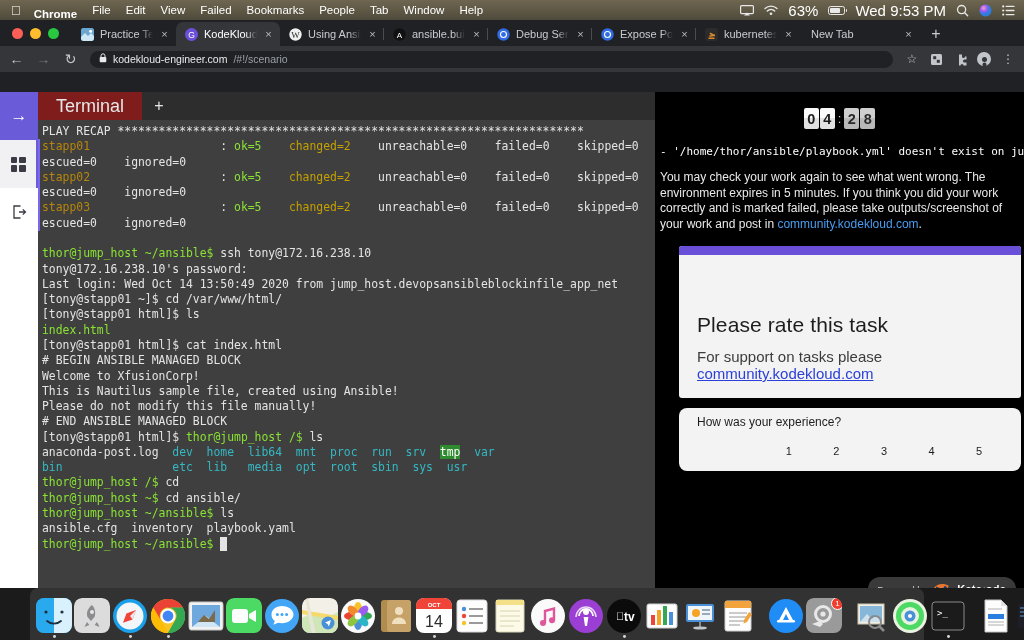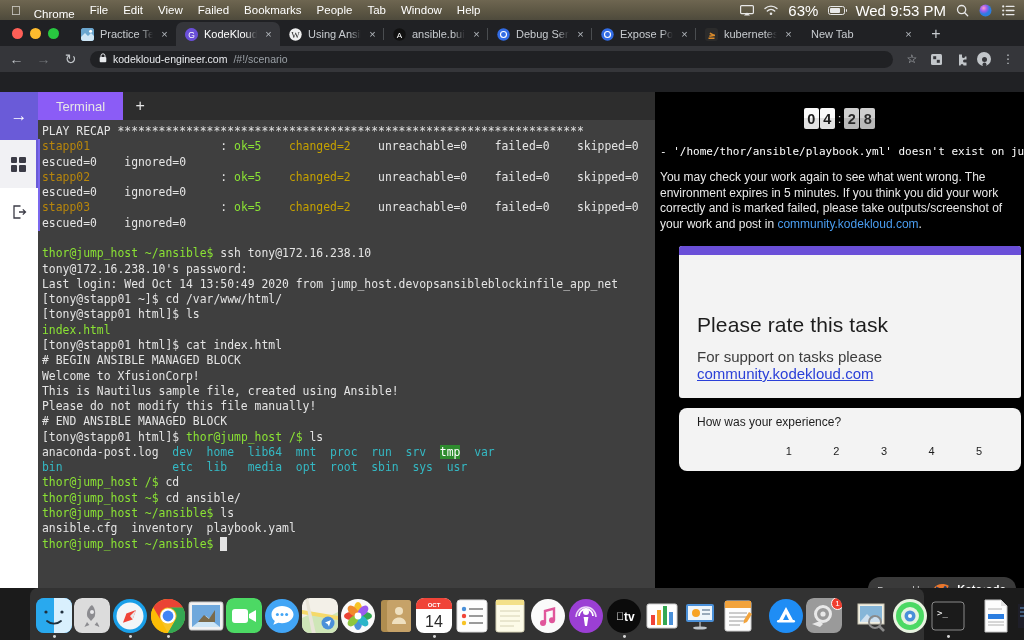--- a/index.html
+++ b/index.html
@@ -5,21 +5,21 @@
   * { margin:0; padding:0; box-sizing:border-box; }
   html,body { width:1024px; height:640px; overflow:hidden; background:#000; }
   body { font-family:"Liberation Sans", sans-serif; -webkit-font-smoothing:antialiased; }
 
   
   .menubar{position:absolute;top:0;left:0;width:1024px;height:20px;
     background:linear-gradient(180deg,#6e6651 0%,#5d5744 55%,#4e4a3c 100%);
     display:flex;align-items:center;color:#fff;font-size:11.5px;z-index:60;}
   .menubar .apple{margin:0 13px 0 11px;font-size:13px;line-height:1;}
   .menubar .mi{margin-right:15px;white-space:nowrap;}
-  .menubar .mi.bold{font-weight:normal;margin-top:8px;}
+  .menubar .mi.bold{font-weight:bold;margin-top:8px;}
   .menubar .right{margin-left:auto;display:flex;align-items:center;gap:10px;padding-right:9px;}
   .menubar .right .itm{display:flex;align-items:center;font-size:15px;white-space:nowrap;}
   .batt{display:inline-block;width:17px;height:9px;border:1.2px solid #e8e8e8;border-radius:2.5px;position:relative;}
   .batt:after{content:"";position:absolute;right:-3px;top:2.4px;width:1.8px;height:3.6px;background:#e8e8e8;border-radius:0 1px 1px 0;}
   .batt i{position:absolute;left:1px;top:1px;bottom:1px;width:62%;background:#e8e8e8;border-radius:1px;display:block;}
 
   
   .chrome{position:absolute;top:20px;left:0;width:1024px;height:568px;background:#202124;z-index:30;}
   .tabstrip{height:26px;display:flex;align-items:flex-end;padding-left:8px;background:#202124;position:relative;}
   .traffic{display:flex;align-items:center;gap:7px;height:26px;padding:0 13px 0 4px;}
@@ -56,21 +56,21 @@
   .rail .cell{height:48px;display:flex;align-items:center;justify-content:center;}
   .rail .cell.purple{background:#6a5bd8;color:#fff;font-size:17px;}
   .rail .cell.sel{background:#f1f1f4;border-right:2px solid #6a5bd8;}
   .rail .cell.white{background:#fff;}
   .grid-ic{width:15px;height:15px;display:grid;grid-template-columns:1fr 1fr;grid-template-rows:1fr 1fr;gap:2.5px;}
   .grid-ic i{background:#3b3b46;border-radius:1px;display:block;}
 
   
   .termcol{width:617px;flex:none;background:#3f3f3f;display:flex;flex-direction:column;}
   .termtabs{height:28px;background:#2d2d2d;display:flex;align-items:stretch;flex:none;}
-  .termtabs .t{padding:0 18px;display:flex;align-items:center;font-size:13px;color:#e6e6e6;background:#8b5cf6;}
+  .termtabs .t{padding:0 18px;display:flex;align-items:center;font-size:18px;color:#e6e6e6;background:#7f1d1d;}
   .termtabs .plus{width:34px;display:flex;align-items:center;justify-content:center;color:#e6e6e6;font-size:16px;}
   .term{flex:1;background:#3f3f3f;padding:4px 0 0 4px;overflow:hidden;
         font-family:"DejaVu Sans Mono","Liberation Mono",monospace;font-size:11.4px;line-height:15.28px;
         color:#e4e4e4;white-space:pre;}
   .term .grn{color:#8ae234;}
   .term .ylw{color:#c4a000;}
   .term .yl2{color:#b8860b;}
   .term .cyn{color:#34b9c4;}
   .term .tmp{background:#2e8b2e;color:#fff;}
   .term .cur{background:#e4e4e4;color:#3f3f3f;}

